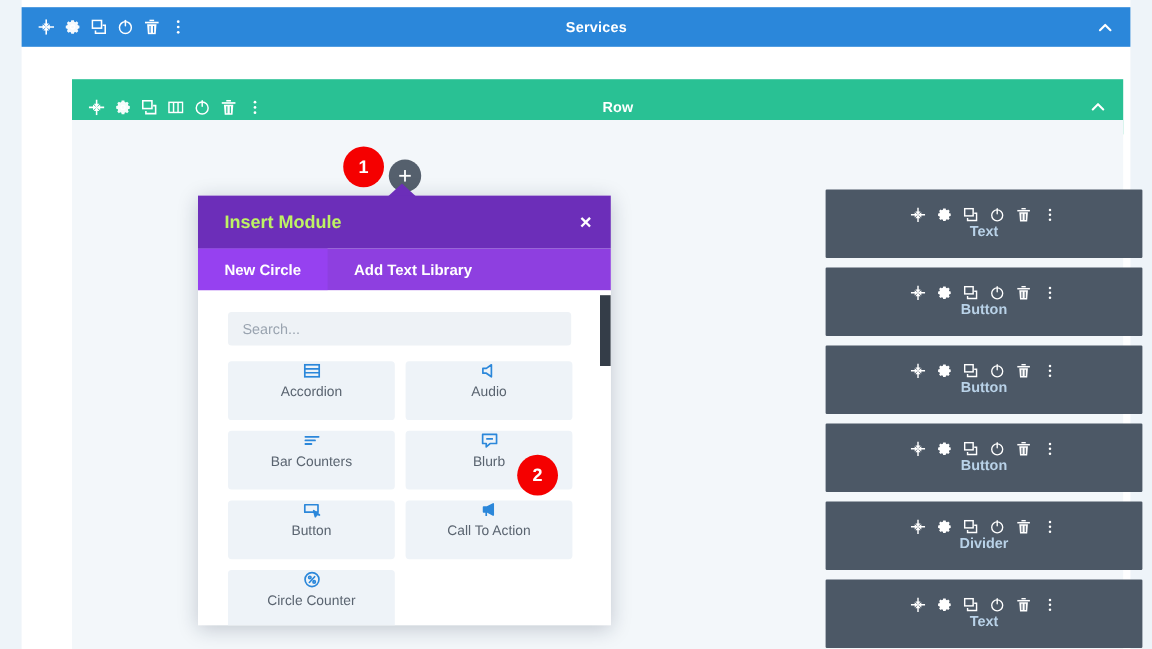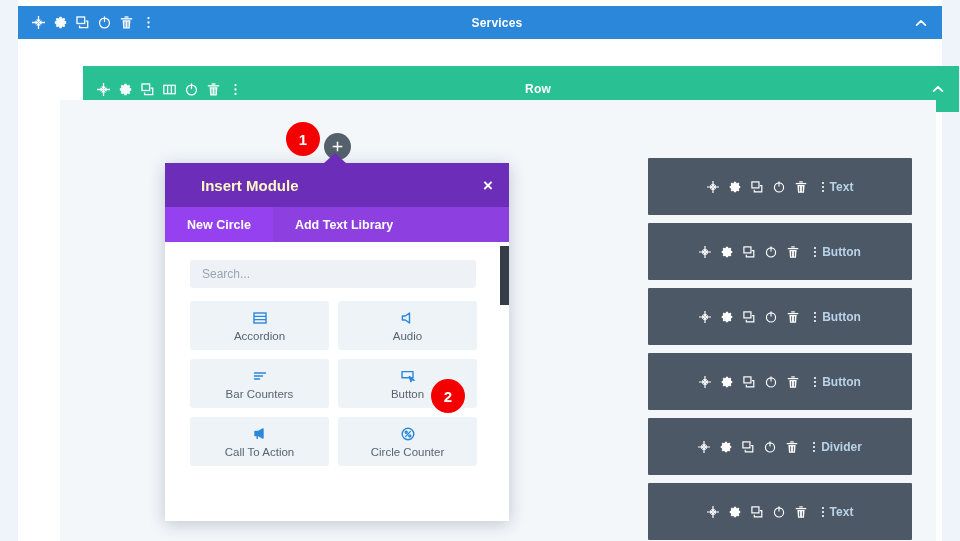--- a/index.html
+++ b/index.html
@@ -57,21 +57,21 @@
     position: absolute;
     left: 42px; top: 66px;
     width: 876px; height: 475px;
   }
   .row-bar {
     position: absolute;
     left: 0; top: 0;
     width: 876px; height: 46px;
     background: #2ec08a;
     background: #29c194;
-    display: flex; align-items: center; margin-left: 23px;
+    display: flex; align-items: center;
   }
   .row-body {
     position: absolute;
     left: 0; top: 34px;
     width: 876px; height: 441px;
     background: #f3f7fa;
   }
 
   
   .ico { display:inline-flex; align-items:center; justify-content:center; line-height:1; }
@@ -82,24 +82,26 @@
     position: absolute;
     left: 588px; top: 58px;
     width: 264px;
   }
   .module-block {
     width: 264px;
     height: 57px;
     background: #4c5866;
     margin-bottom: 8px;
     display: flex;
+    flex-direction: column;
     align-items: center;
     justify-content: center;
     gap: 1px;
     border-radius: 1px;
+    margin-left: 40px;
   }
   .module-icons {
     display: flex; align-items: center; gap: 10px;
     color: #ffffff;
   }
   .module-label {
     color: #b9d2e8;
     font-size: 12px;
     font-weight: bold;
   }
@@ -122,22 +124,22 @@
     border-right: 12px solid transparent;
     border-bottom: 11px solid #6c2eb9;
   }
   .dialog-head {
     position: relative;
     height: 44px;
     background: #6c2eb9;
     display: flex; align-items: center;
   }
   .dialog-title {
-    color: #fef9c3; font-size: 15px; font-weight: bold;
-    padding-left: 36px;
+    color: #bef264; font-size: 15px; font-weight: bold;
+    padding-left: 22px;
   }
   .dialog-close {
     position: absolute; right: 16px; top: 50%;
     transform: translateY(-50%);
     color: #fff; font-size: 17px; line-height: 1;
     font-weight: bold;
     cursor: pointer;
   }
   .dialog-tabs {
     display: flex;
@@ -179,21 +181,21 @@
     grid-template-columns: 139px 139px;
     gap: 9px 9px;
   }
   .mod-cell {
     height: 49px;
     background: #eef3f8;
     border-radius: 3px;
     display: flex;
     flex-direction: column;
     align-items: center;
-    justify-content: center;
+    justify-content: flex-start;
     gap: 4px;
     cursor: pointer;
   }
   .mod-cell .mico { color: #2b87da; }
   .mod-cell .mlabel { font-size: 11.5px; color: #5a6470; }
   .scroll-track {
     position: absolute;
     right: 0; top: 0;
     width: 9px; height: 279px;
     background: transparent;
@@ -651,20 +653,29 @@
             <span class="ico mico">
               <svg width="16" height="16" viewBox="0 0 16 16" fill="none" stroke="currentColor" stroke-width="1.5" stroke-linecap="round">
                 <path d="M2.5 5h11M2.5 8h8M2.5 11h5"></path>
               </svg>
             </span>
             <div class="mlabel">Bar Counters</div>
           </div>
           <div class="mod-cell">
             <span class="ico mico">
               <svg width="16" height="16" viewBox="0 0 16 16" fill="none" stroke="currentColor" stroke-width="1.4" stroke-linejoin="round">
+                <path d="M2.2 3h11.6v7.6H8.4L5.2 13.4v-2.8H2.2z"></path>
+                <path d="M5.2 6.8h5.6"></path>
+              </svg>
+            </span>
+            <div class="mlabel">Blurb</div>
+          </div>
+          <div class="mod-cell">
+            <span class="ico mico">
+              <svg width="16" height="16" viewBox="0 0 16 16" fill="none" stroke="currentColor" stroke-width="1.4" stroke-linejoin="round">
                 <rect x="2" y="3.6" width="11" height="6.2"></rect>
                 <path d="M9.4 8.6l1.4 5 1.2-2 2.2.6z" fill="currentColor"></path>
               </svg>
             </span>
             <div class="mlabel">Button</div>
           </div>
           <div class="mod-cell">
             <span class="ico mico">
               <svg width="16" height="16" viewBox="0 0 16 16" fill="none" stroke="currentColor" stroke-width="1.4" stroke-linejoin="round">
                 <path d="M3 5.5h3l5-2.6v9.2L6 9.5H3z" fill="currentColor"></path>

